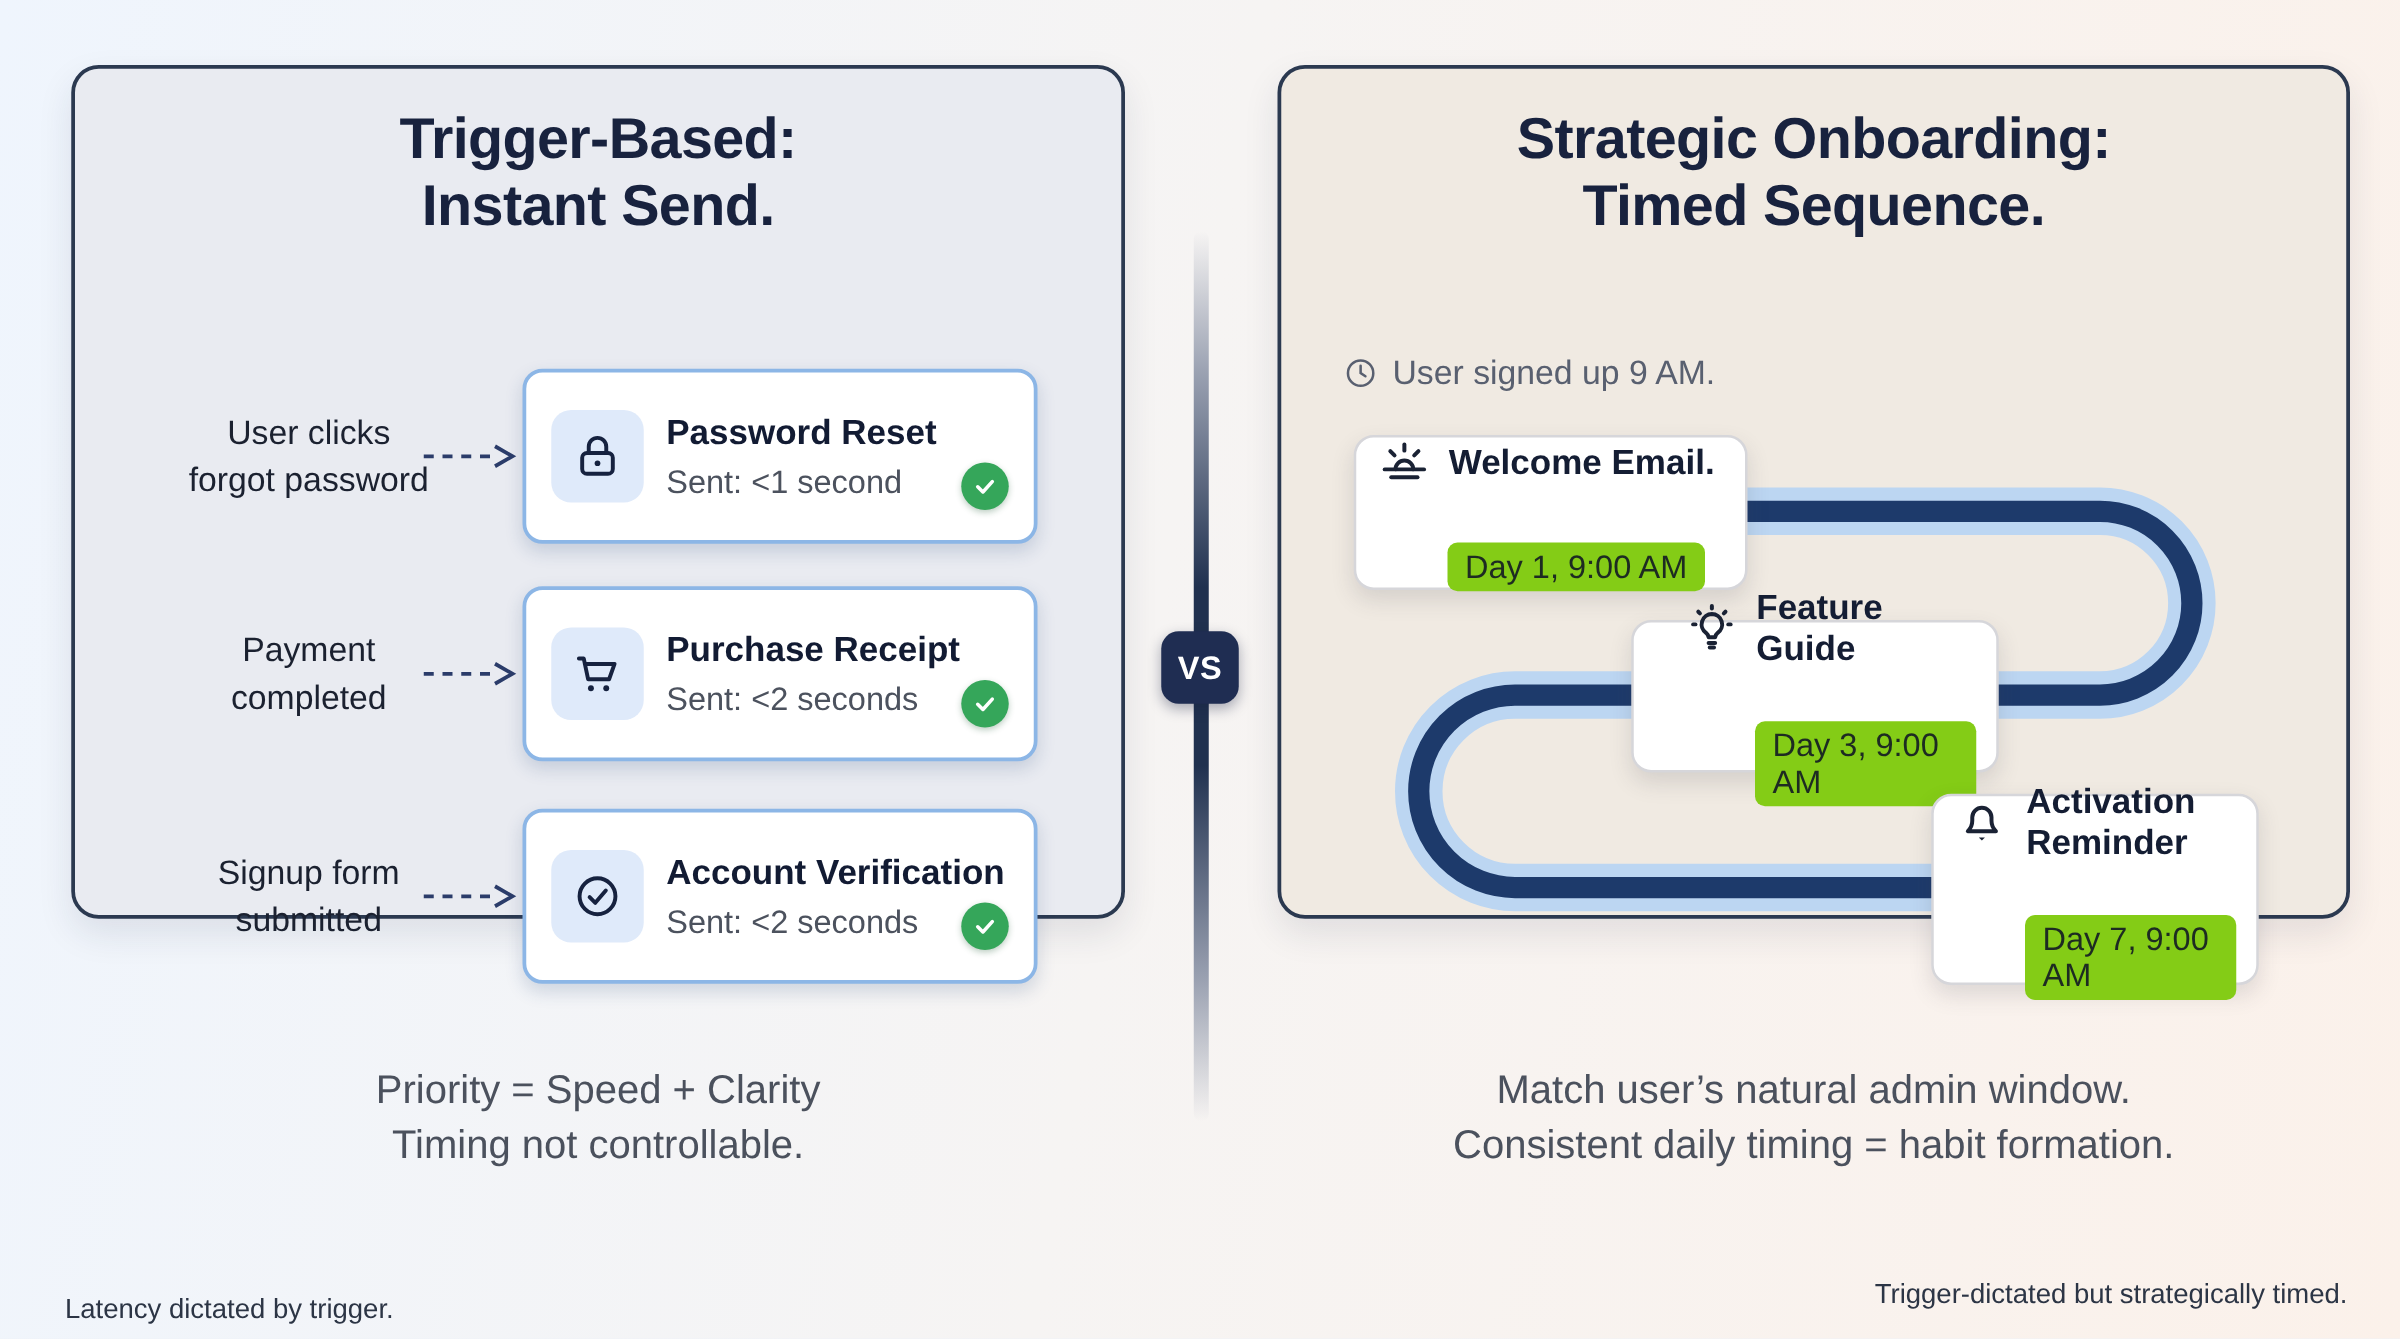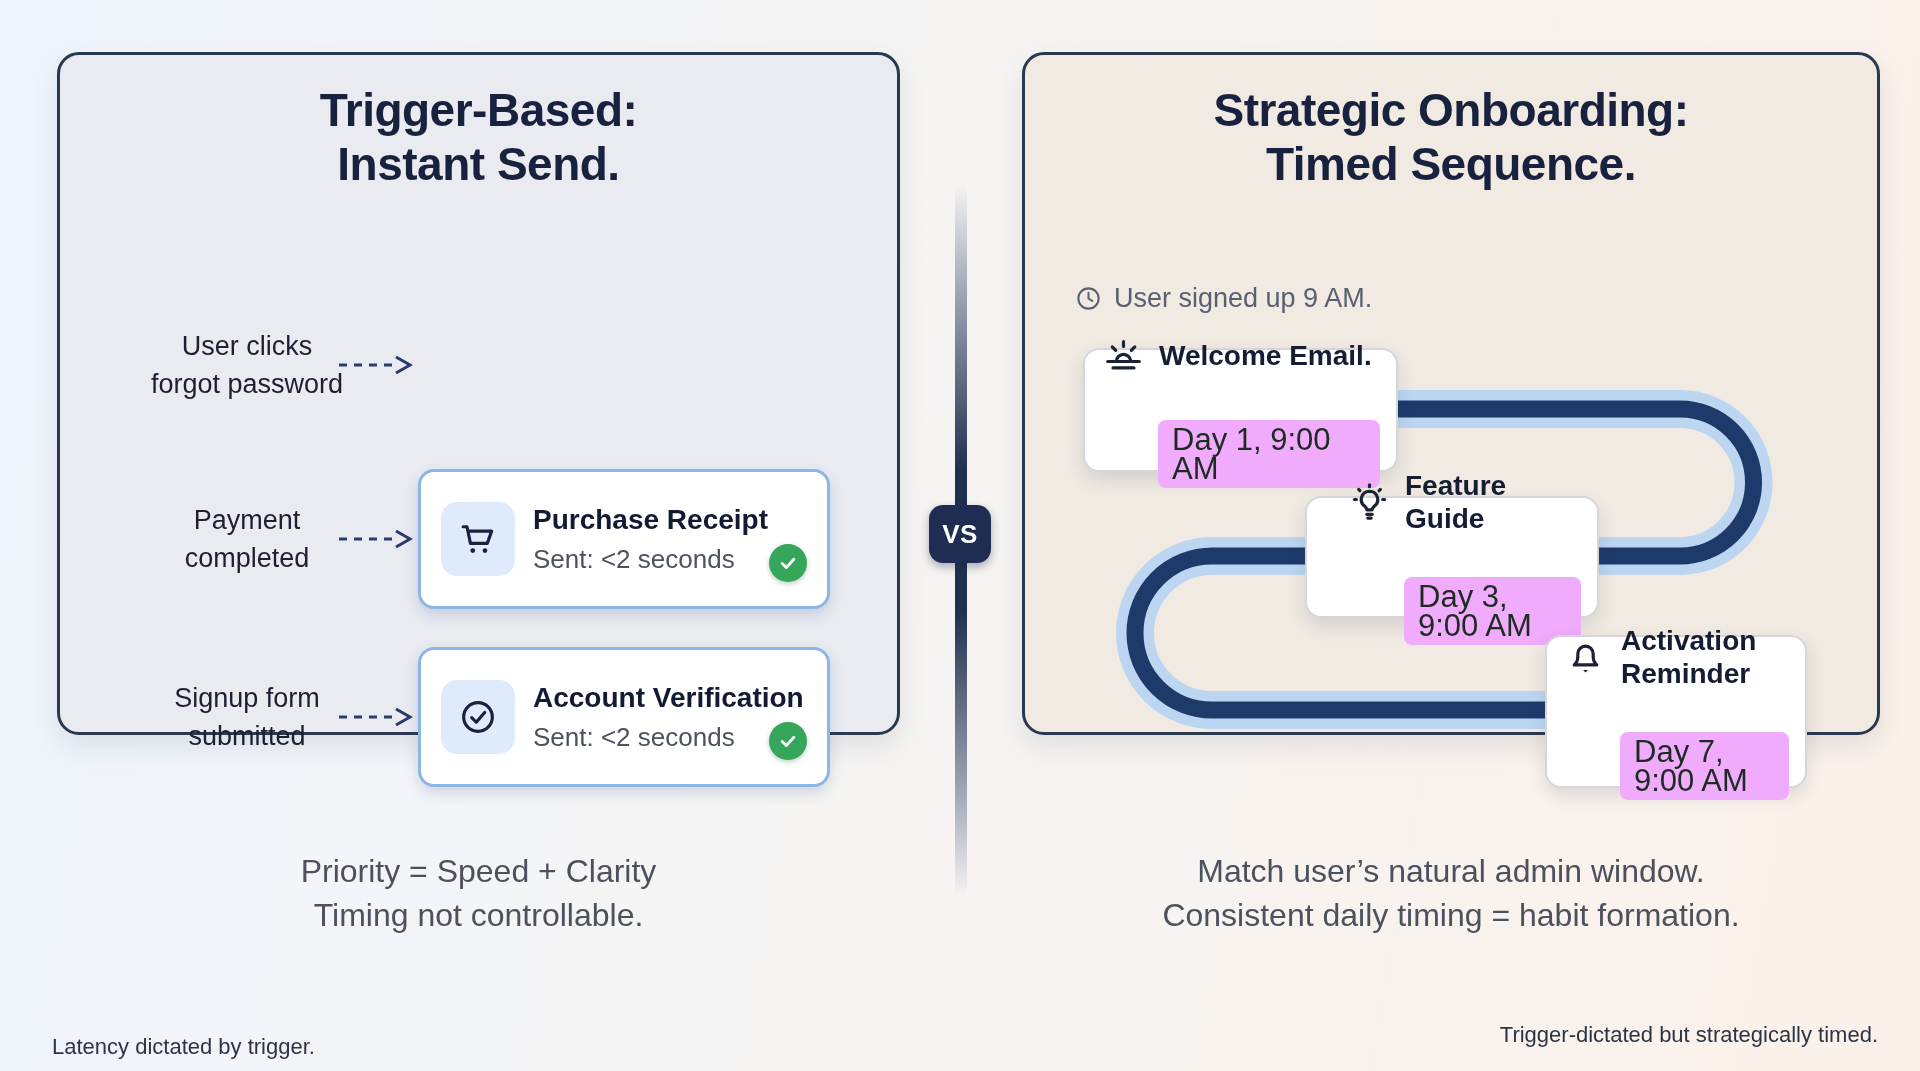--- a/index.html
+++ b/index.html
@@ -49,21 +49,21 @@
   .snake{position:absolute;left:0;top:0;z-index:1;pointer-events:none;}
   .step-card{position:absolute;z-index:2;background:#fff;border:2px solid #d6d6da;border-radius:16px;
     box-sizing:border-box;box-shadow:0 8px 18px rgba(60,60,75,.15);
     display:flex;flex-direction:column;justify-content:center;padding:14px 16px;gap:34px;}
   .step-welcome{left:58px;top:293px;width:315px;height:124px;}
   .step-feature{left:280px;top:441px;width:294px;height:122px;padding-left:40px;}
   .step-activation{left:520px;top:580px;width:262px;height:153px;}
   .step-row{display:flex;align-items:center;gap:13px;color:#1a2234;}
   .step-title{font-size:28px;font-weight:700;color:#141d33;line-height:33px;}
   .step-pill-wrap{margin-left:57px;margin-top:8px;}
-  .step-pill{display:inline-block;background:#f0abfc;color:#1d2b22;font-size:31px;
+  .step-pill{display:inline-block;background:#84cc16;color:#1d2b22;font-size:26px;
     padding:5px 14px;border-radius:8px;line-height:29px;}
   
   .footer-note{position:absolute;top:1022px;font-size:22px;color:#2c3545;}
   .footer-note.left{left:52px;margin-top:12px;}
   .footer-note.right{right:42px;text-align:right;}
   svg{display:block;}
 </style>
 </head>
 <body>
 
@@ -76,20 +76,38 @@
     </div>
 
     <div class="t-label r0">
       <div>User clicks</div>
       <div>forgot password</div>
     </div>
     <svg class="dash-arrow r0" width="80" height="24" viewBox="0 0 80 24">
       <line x1="1" y1="12" x2="60" y2="12" stroke="#2b3c6a" stroke-width="3" stroke-dasharray="8 7"></line>
       <polyline points="58,4 72,12 58,20" fill="none" stroke="#2b3c6a" stroke-width="3"></polyline>
     </svg>
+    <div class="email-card r0">
+      <div class="chip">
+        <svg width="42" height="42" viewBox="0 0 24 24" fill="none" stroke="currentColor" stroke-width="1.8" stroke-linecap="round" stroke-linejoin="round">
+          <rect x="5" y="10.5" width="14" height="9.5" rx="2.2"></rect>
+          <path d="M8 10.5 V7.6 a4 4 0 0 1 8 0 v2.9"></path>
+          <circle cx="12" cy="15.2" r="1.3" fill="currentColor" stroke="none"></circle>
+        </svg>
+      </div>
+      <div class="card-txt">
+        <div class="card-title">Password Reset</div>
+        <div class="card-sub">Sent: &lt;1 second</div>
+      </div>
+      <div class="check-badge">
+        <svg width="20" height="20" viewBox="0 0 24 24" fill="none" stroke="#ffffff" stroke-width="3.4" stroke-linecap="round" stroke-linejoin="round">
+            <path d="M5 12.5 L10 17.5 L19 7.5"></path>
+          </svg>
+      </div>
+    </div>
 
     <div class="t-label r1">
       <div>Payment</div>
       <div>completed</div>
     </div>
     <svg class="dash-arrow r1" width="80" height="24" viewBox="0 0 80 24">
       <line x1="1" y1="12" x2="60" y2="12" stroke="#2b3c6a" stroke-width="3" stroke-dasharray="8 7"></line>
       <polyline points="58,4 72,12 58,20" fill="none" stroke="#2b3c6a" stroke-width="3"></polyline>
     </svg>
     <div class="email-card r1">

